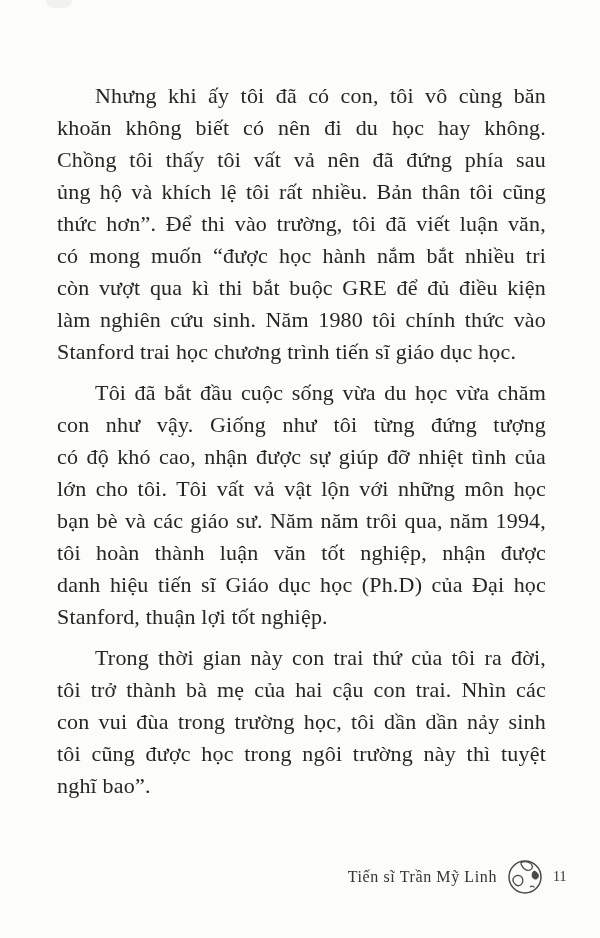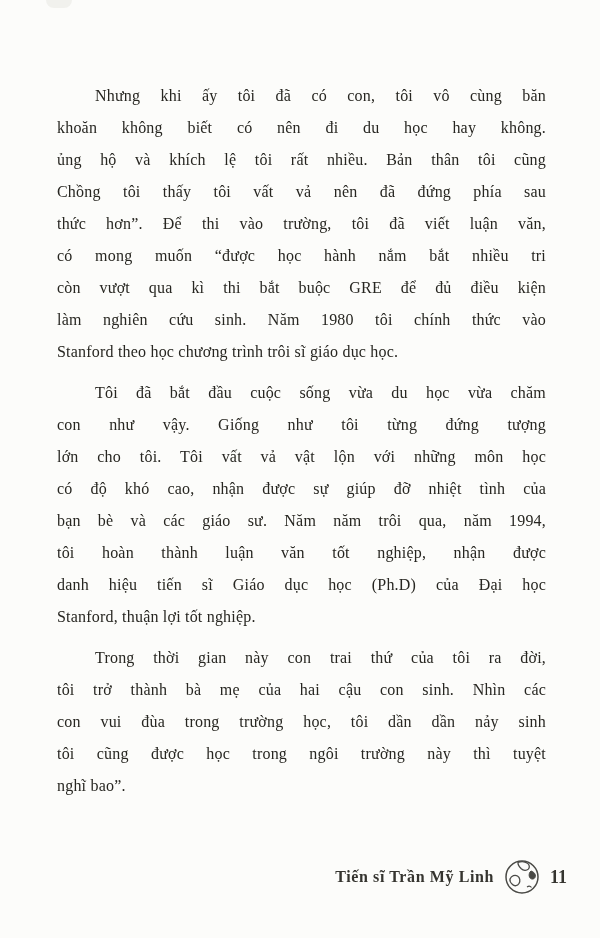--- a/index.html
+++ b/index.html
@@ -29,94 +29,93 @@
     left: 57px;
     top: 80px;
     width: 489px;
   }
   .para {
     margin: 0 0 9px 0;
     padding: 0;
   }
   .line {
     display: block;
-    font-size: 16px;
+    font-size: 22px;
     line-height: 32px;
     letter-spacing: 0.2px;
     text-align: justify;
     text-align-last: justify;
     white-space: normal;
   }
   .line.first {
     padding-left: 38px;
   }
   .line.para-last {
     text-align-last: left;
   }
   .footer {
     position: absolute;
     right: 33px;
     bottom: 42px;
     display: flex;
     align-items: center;
     gap: 9px;
-    font-weight: bold;
   }
   .footer-author {
     font-size: 16px;
     letter-spacing: 0.6px;
     color: #35342f;
     white-space: nowrap;
   }
   .globe {
     display: inline-block;
     width: 38px;
     height: 38px;
   }
   .globe svg { display: block; }
   .page-number {
-    font-size: 18px;
+    font-size: 14px;
     color: #35342f;
     min-width: 14px;
     text-align: left;
   }
 </style>
 </head>
 <body>
 
 <div class="scan-smudge"></div>
 
 <div class="text-block">
 
   <p class="para">
     <span class="line first">Nhưng khi ấy tôi đã có con, tôi vô cùng băn</span>
     <span class="line">khoăn không biết có nên đi du học hay không.</span>
+    <span class="line">Chồng tôi thấy tôi vất vả nên đã đứng phía sau</span>
     <span class="line">ủng hộ và khích lệ tôi rất nhiều. Bản thân tôi cũng</span>
-    <span class="line">Chồng tôi thấy tôi vất vả nên đã đứng phía sau</span>
     <span class="line">thức hơn”. Để thi vào trường, tôi đã viết luận văn,</span>
     <span class="line">có mong muốn “được học hành nắm bắt nhiều tri</span>
     <span class="line">còn vượt qua kì thi bắt buộc GRE để đủ điều kiện</span>
     <span class="line">làm nghiên cứu sinh. Năm 1980 tôi chính thức vào</span>
-    <span class="line para-last">Stanford theo học chương trình trôi sĩ giáo dục học.</span>
+    <span class="line para-last">Stanford trai học chương trình tiến sĩ giáo dục học.</span>
   </p>
 
   <p class="para">
     <span class="line first">Tôi đã bắt đầu cuộc sống vừa du học vừa chăm</span>
     <span class="line">con như vậy. Giống như tôi từng đứng tượng</span>
+    <span class="line">có độ khó cao, nhận được sự giúp đỡ nhiệt tình của</span>
     <span class="line">lớn cho tôi. Tôi vất vả vật lộn với những môn học</span>
-    <span class="line">có độ khó cao, nhận được sự giúp đỡ nhiệt tình của</span>
     <span class="line">bạn bè và các giáo sư. Năm năm trôi qua, năm 1994,</span>
     <span class="line">tôi hoàn thành luận văn tốt nghiệp, nhận được</span>
     <span class="line">danh hiệu tiến sĩ Giáo dục học (Ph.D) của Đại học</span>
     <span class="line para-last">Stanford, thuận lợi tốt nghiệp.</span>
   </p>
 
   <p class="para">
     <span class="line first">Trong thời gian này con trai thứ của tôi ra đời,</span>
-    <span class="line">tôi trở thành bà mẹ của hai cậu con sinh. Nhìn các</span>
+    <span class="line">tôi trở thành bà mẹ của hai cậu con trai. Nhìn các</span>
     <span class="line">con vui đùa trong trường học, tôi dần dần nảy sinh</span>
     <span class="line">tôi cũng được học trong ngôi trường này thì tuyệt</span>
     <span class="line para-last">nghĩ bao”.</span>
   </p>
 
 </div>
 
 <div class="footer">
   <span class="footer-author">Tiến sĩ Trần Mỹ Linh</span>
   <span class="globe">

